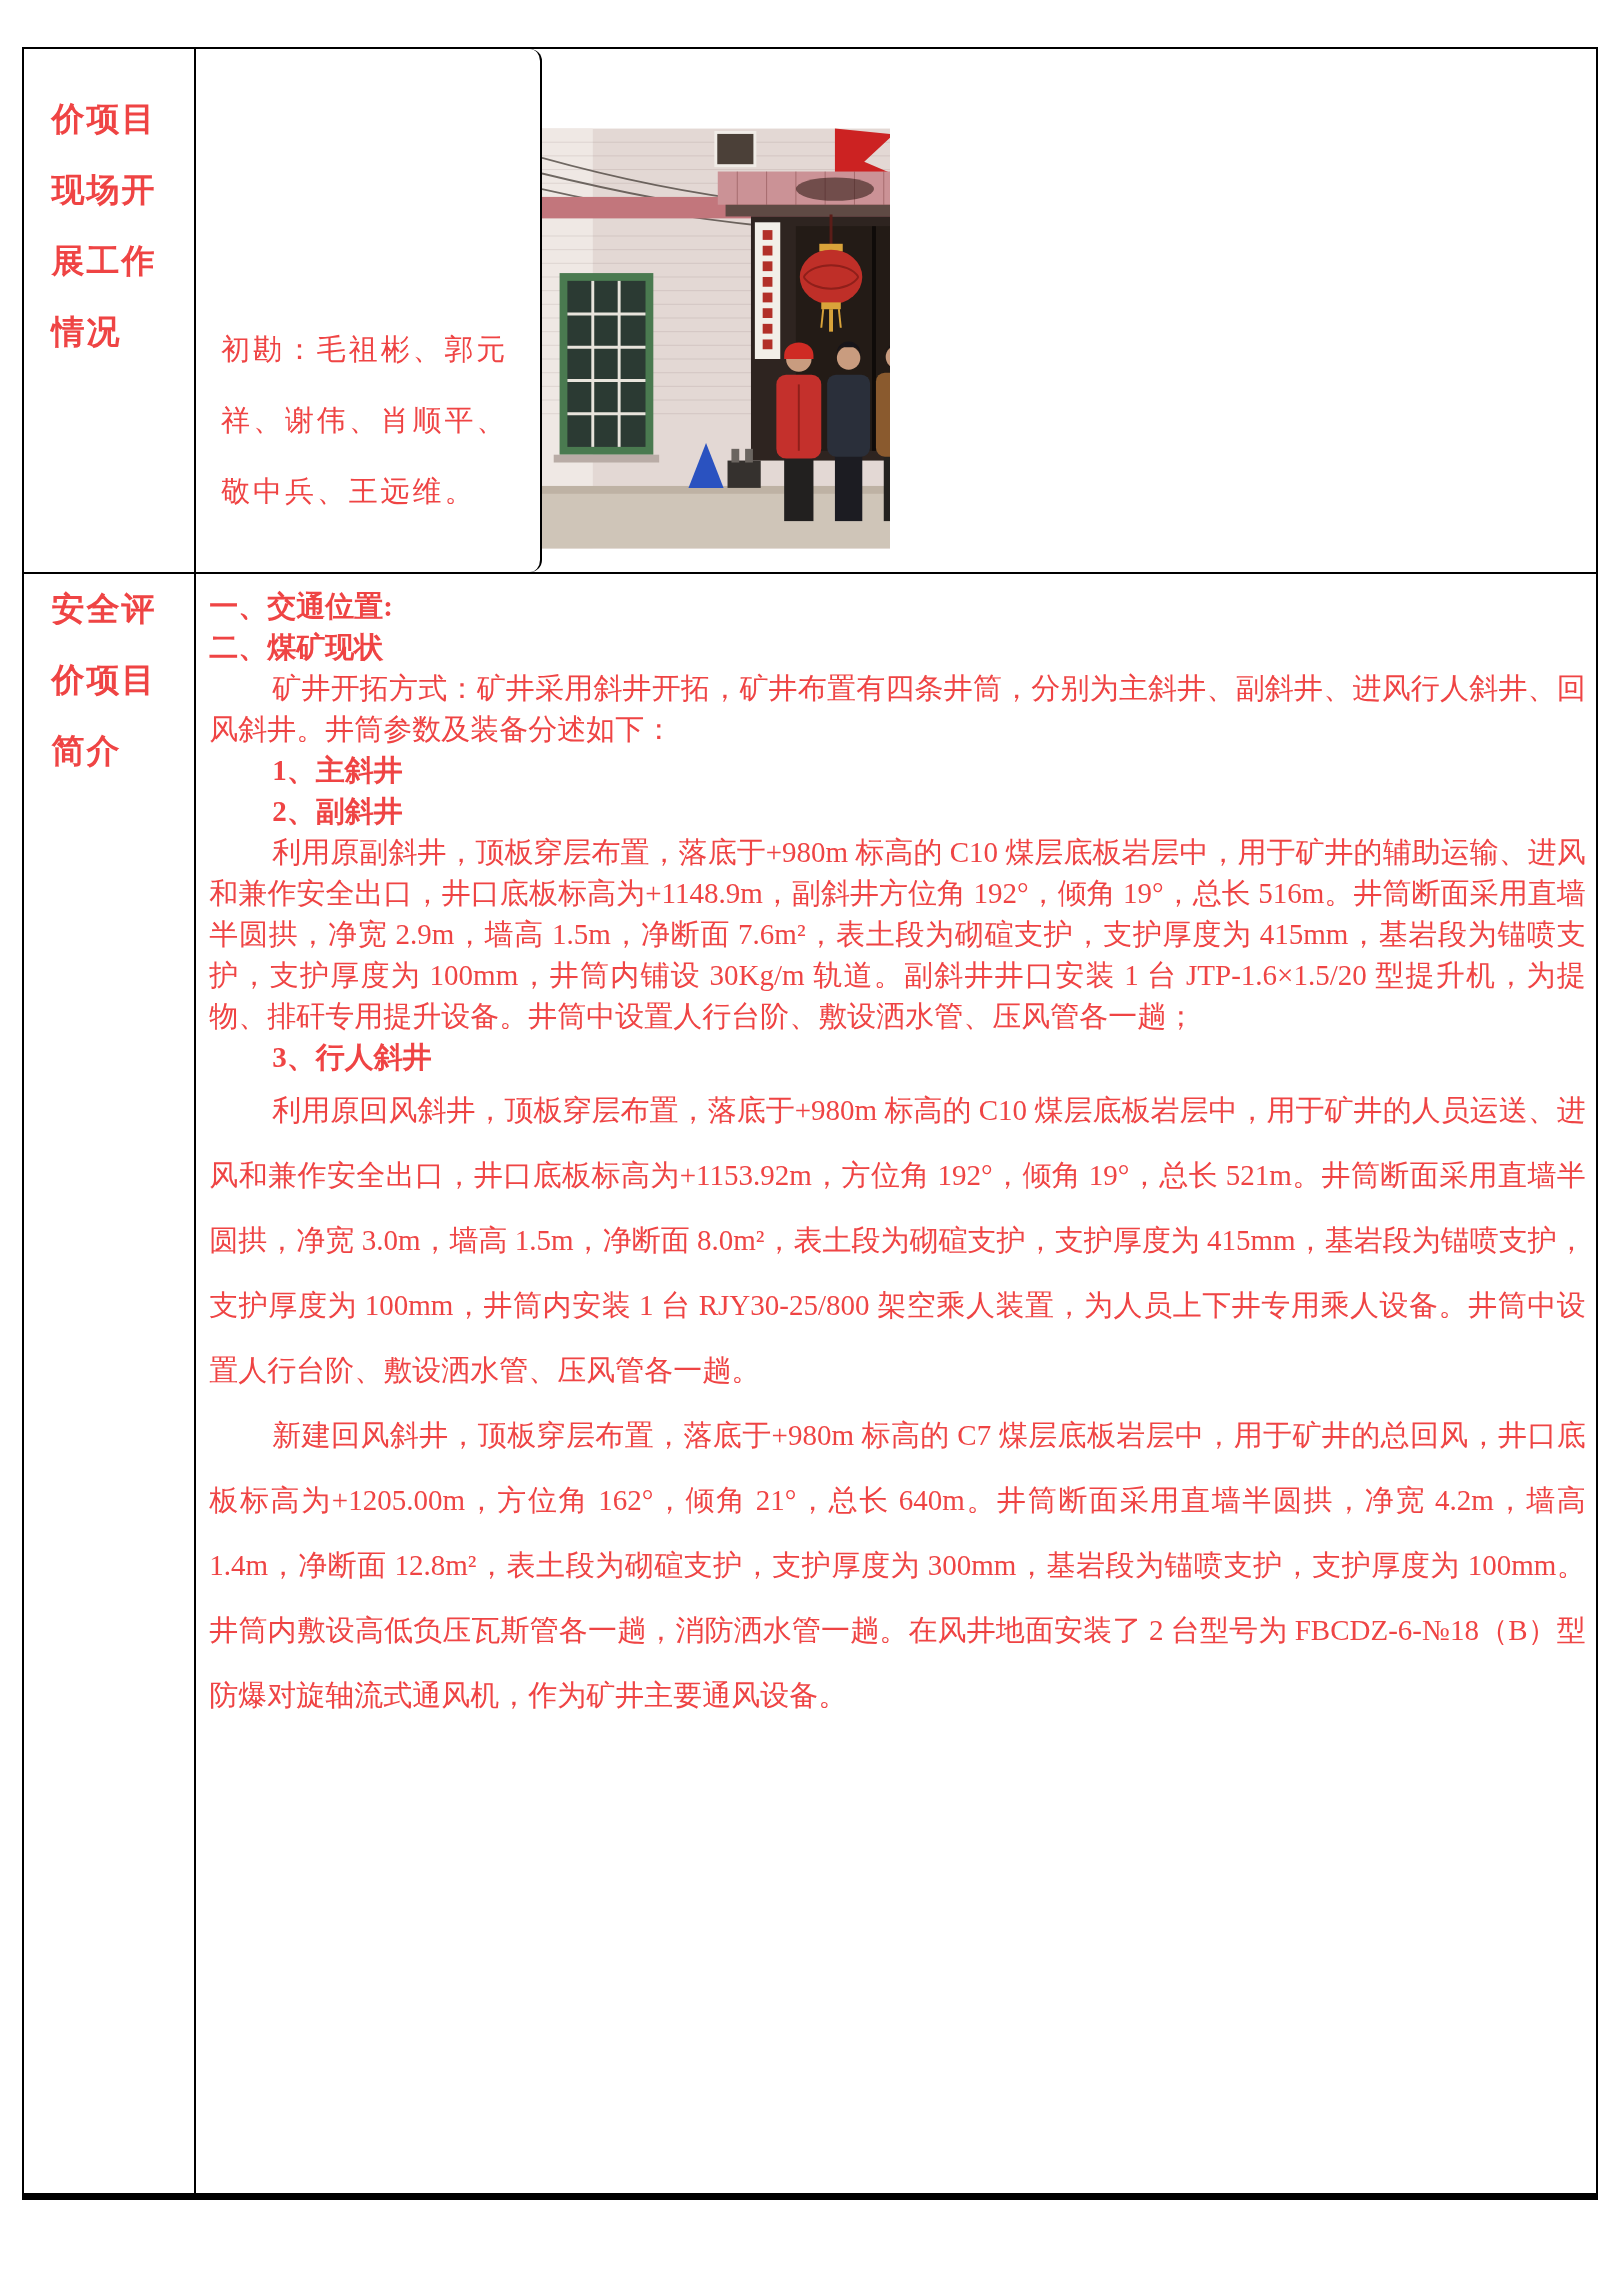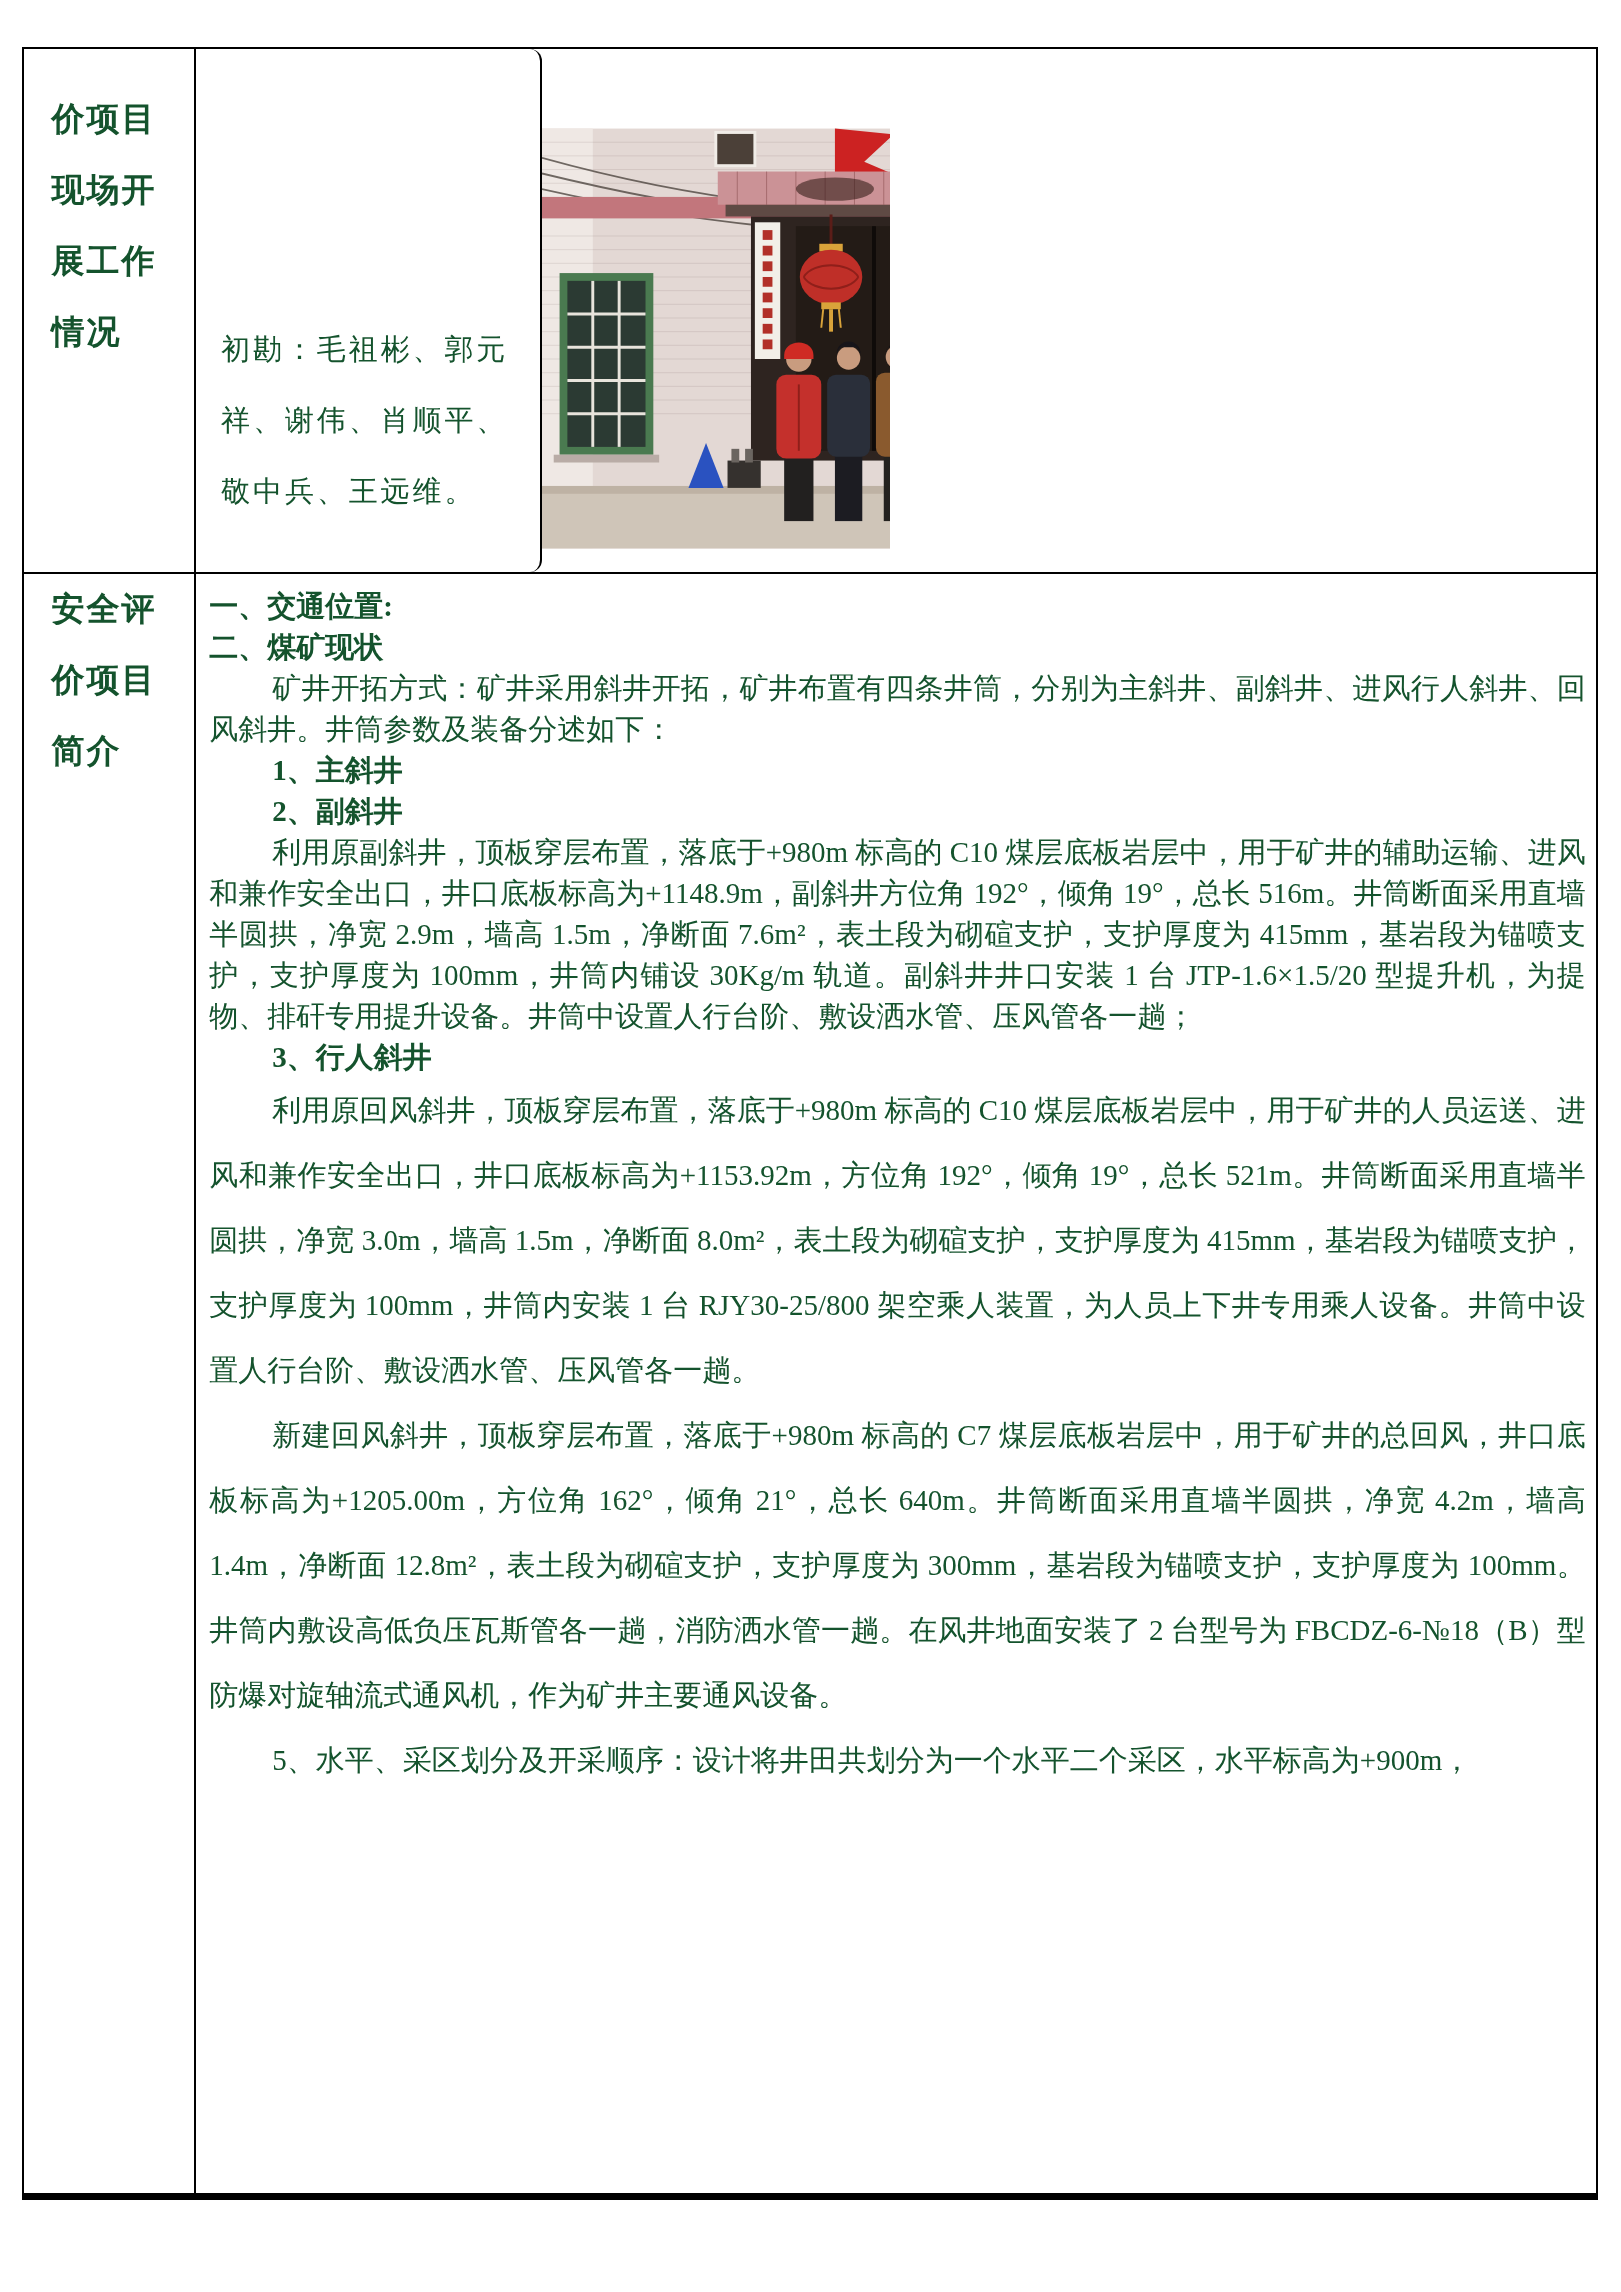--- a/index.html
+++ b/index.html
@@ -1,17 +1,17 @@
 <!DOCTYPE html>
 <html><head>
 <meta charset="utf-8">
 <style>
   html,body{margin:0;padding:0;background:#ffffff;}
   .page{position:relative;width:1621px;height:2293px;background:#ffffff;overflow:hidden;
-        font-family:"Liberation Serif", "DejaVu Serif", serif;color:#14532d;}
+        font-family:"Liberation Serif", "DejaVu Serif", serif;color:#ef4444;}
   .doc-table{position:absolute;left:21.6px;top:47px;width:1572px;
              border:2.9px solid #000;border-bottom-width:7.8px;background:#fff;}
   .row{display:grid;}
   .row1{grid-template-columns:172px 346px 348px 1fr;height:523px;border-bottom:2.9px solid #000;}
   .row2{grid-template-columns:172px 1fr;height:1619px;}
   .cell{box-sizing:border-box;overflow:hidden;}
   .b-r{border-right:2.9px solid #000;}
   .head-cell{display:flex;justify-content:center;}
   .head-cell .vtxt{display:block;width:114px;font-size:33px;font-weight:bold;line-height:71px;
                    letter-spacing:2px;text-align:left;white-space:pre-line;}
@@ -297,19 +297,18 @@
       <div class="cell content-cell">
         <p class="p-tight h1">一、交通位置:</p>
         <p class="p-tight h1">二、煤矿现状</p>
         <p class="p-tight ind">矿井开拓方式：矿井采用斜井开拓，矿井布置有四条井筒，分别为主斜井、副斜井、进风行人斜井、回风斜井。井筒参数及装备分述如下：</p>
         <p class="p-tight h2">1、主斜井</p>
         <p class="p-tight h2">2、副斜井</p>
         <p class="p-tight ind">利用原副斜井，顶板穿层布置，落底于+980m 标高的 C10 煤层底板岩层中，用于矿井的辅助运输、进风和兼作安全出口，井口底板标高为+1148.9m，副斜井方位角 192°，倾角 19°，总长 516m。井筒断面采用直墙半圆拱，净宽 2.9m，墙高 1.5m，净断面 7.6m²，表土段为砌碹支护，支护厚度为 415mm，基岩段为锚喷支护，支护厚度为 100mm，井筒内铺设 30Kg/m 轨道。副斜井井口安装 1 台 JTP-1.6×1.5/20 型提升机，为提物、排矸专用提升设备。井筒中设置人行台阶、敷设洒水管、压风管各一趟；</p>
         <p class="p-tight h2">3、行人斜井</p>
         <p class="p-wide ind">利用原回风斜井，顶板穿层布置，落底于+980m 标高的 C10 煤层底板岩层中，用于矿井的人员运送、进风和兼作安全出口，井口底板标高为+1153.92m，方位角 192°，倾角 19°，总长 521m。井筒断面采用直墙半圆拱，净宽 3.0m，墙高 1.5m，净断面 8.0m²，表土段为砌碹支护，支护厚度为 415mm，基岩段为锚喷支护，支护厚度为 100mm，井筒内安装 1 台 RJY30-25/800 架空乘人装置，为人员上下井专用乘人设备。井筒中设置人行台阶、敷设洒水管、压风管各一趟。</p>
         <p class="p-wide ind">新建回风斜井，顶板穿层布置，落底于+980m 标高的 C7 煤层底板岩层中，用于矿井的总回风，井口底板标高为+1205.00m，方位角 162°，倾角 21°，总长 640m。井筒断面采用直墙半圆拱，净宽 4.2m，墙高 1.4m，净断面 12.8m²，表土段为砌碹支护，支护厚度为 300mm，基岩段为锚喷支护，支护厚度为 100mm。井筒内敷设高低负压瓦斯管各一趟，消防洒水管一趟。在风井地面安装了 2 台型号为 FBCDZ-6-№18（B）型防爆对旋轴流式通风机，作为矿井主要通风设备。</p>
-        <p class="p-wide ind">5、水平、采区划分及开采顺序：设计将井田共划分为一个水平二个采区，水平标高为+900m，</p>
       </div>
     </div>
 
   </div>
 </div>
 
 
 </body></html>

